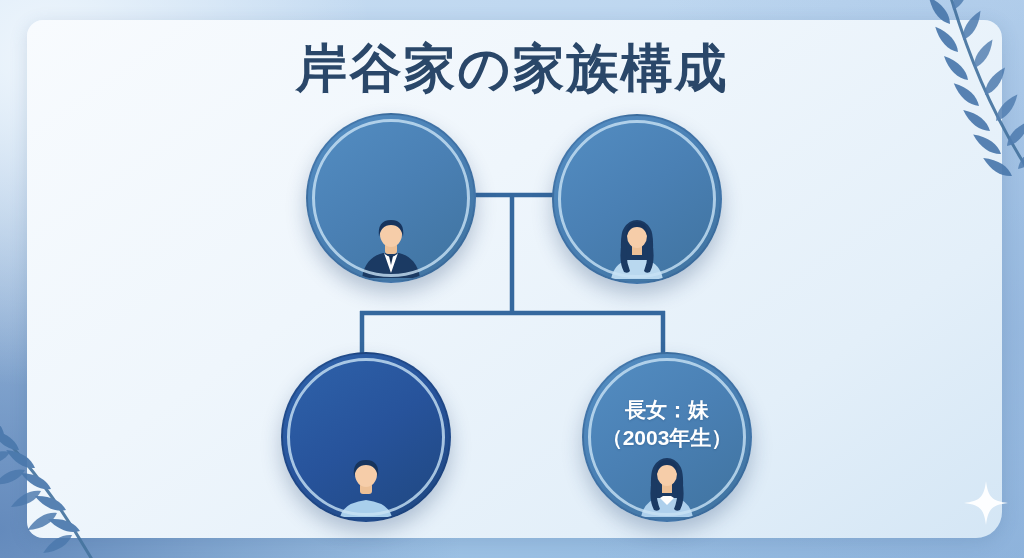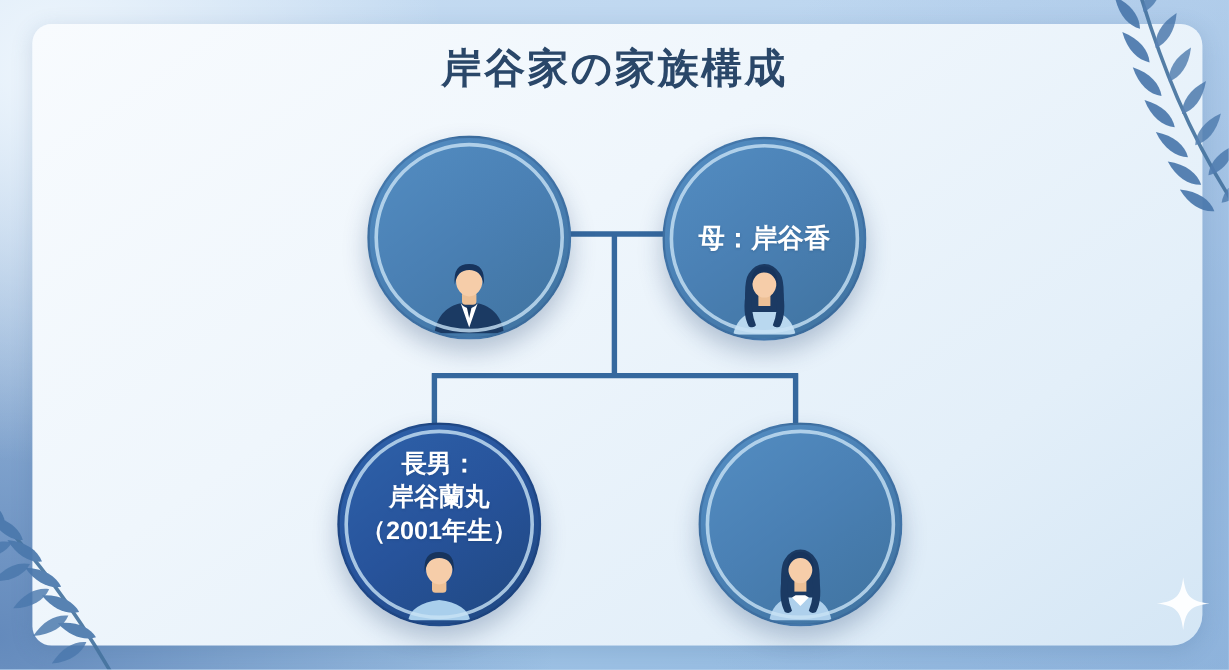--- a/index.html
+++ b/index.html
@@ -19,21 +19,21 @@
   }
   
   .card{
     position:absolute;left:27px;top:20px;width:975px;height:518px;
     border-radius:16px 18px 26px 16px;
     background:linear-gradient(145deg,#f8fbfe 0%,#eff6fc 40%,#e3eff9 75%,#d4e6f5 100%);
     box-shadow:0 4px 18px rgba(55,92,140,.18);
   }
   .title{
     position:absolute;left:0;right:0;top:34px;z-index:4;
-    text-align:center;font-size:34px;font-weight:800;letter-spacing:2px;
+    text-align:center;font-size:52px;font-weight:800;letter-spacing:2px;
     color:#2a4769;
   }
   svg.connectors{position:absolute;left:0;top:0;z-index:2;}
   
   .node{
     position:absolute;width:170px;height:170px;border-radius:50%;
     overflow:hidden;z-index:3;box-sizing:border-box;
     border:2px solid rgba(52,96,146,.45);
     box-shadow:0 10px 20px rgba(28,62,108,.28);
   }
@@ -83,47 +83,45 @@
     <path d="M25,37 L32,57 L39,37 Q32,45 25,37 Z" fill="#ffffff"></path>
     <path d="M30,40 L34,40 L32,49 Z" fill="#142d4f"></path>
     <rect x="26" y="27" width="12" height="11" rx="3" fill="#edc096"></rect>
     <ellipse cx="32" cy="18" rx="11" ry="13" fill="#f6cda9"></ellipse>
     <path d="M20,21 Q18,4 32,4 Q46,4 44,21 Q42,9 32,9 Q22,9 20,21 Z" fill="#17345d"></path>
   </svg>
   <div class="ring"></div>
 </div>
 
 <div class="node shade-mid" style="left:552px;top:114px;">
-  <div class="label one-line">母：岸谷香</div>
   <svg class="avatar" viewBox="0 0 64 62">
     <path d="M17,46 Q14,18 19,11 Q24,3 32,3 Q40,3 45,11 Q50,18 47,46 L17,46 Z" fill="#1b3a63"></path>
     <rect x="27" y="27" width="10" height="11" fill="#edc096"></rect>
     <path d="M6,62 Q9,47 22,43 L42,43 Q55,47 58,62 Z" fill="#b9d8ef"></path>
     <ellipse cx="32" cy="19" rx="10" ry="12" fill="#f6cda9"></ellipse>
     <path d="M21,23 Q20,5 32,5 Q44,5 43,23 Q41,10 32,10 Q23,10 21,23 Z" fill="#17345d"></path>
     <path d="M17,24 Q13,44 19,55 Q23,57 25,54 Q20,42 22,26 Z" fill="#1b3a63"></path>
     <path d="M47,24 Q51,44 45,55 Q41,57 39,54 Q44,42 42,26 Z" fill="#1b3a63"></path>
   </svg>
   <div class="ring"></div>
 </div>
 
 <div class="node shade-dark" style="left:281px;top:352px;">
-  <div class="label three-line">長男：
-岸谷蘭丸
-（2001年生）</div>
   <svg class="avatar" viewBox="0 0 64 62">
     <path d="M6,62 Q9,48 32,45 Q55,48 58,62 Z" fill="#a9cfec"></path>
     <rect x="26" y="28" width="12" height="11" rx="3" fill="#edc096"></rect>
     <ellipse cx="32" cy="19" rx="11" ry="13" fill="#f6cda9"></ellipse>
     <path d="M20,22 Q18,5 32,5 Q46,5 44,22 Q42,10 32,10 Q22,10 20,22 Z" fill="#17345d"></path>
   </svg>
   <div class="ring"></div>
 </div>
 
 <div class="node shade-mid" style="left:582px;top:352px;">
+  <div class="label two-line">長女：妹
+（2003年生）</div>
   <svg class="avatar" viewBox="0 0 64 62">
     <path d="M17,46 Q14,18 19,11 Q24,3 32,3 Q40,3 45,11 Q50,18 47,46 L17,46 Z" fill="#1b3a63"></path>
     <rect x="27" y="27" width="10" height="11" fill="#edc096"></rect>
     <path d="M6,62 Q9,47 22,43 L42,43 Q55,47 58,62 Z" fill="#aed0ec"></path>
     <path d="M25,43 L32,50 L39,43 L36,41 L28,41 Z" fill="#ffffff"></path>
     <ellipse cx="32" cy="19" rx="10" ry="12" fill="#f6cda9"></ellipse>
     <path d="M21,23 Q20,5 32,5 Q44,5 43,23 Q41,10 32,10 Q23,10 21,23 Z" fill="#17345d"></path>
     <path d="M17,24 Q13,44 19,55 Q23,57 25,54 Q20,42 22,26 Z" fill="#1b3a63"></path>
     <path d="M47,24 Q51,44 45,55 Q41,57 39,54 Q44,42 42,26 Z" fill="#1b3a63"></path>
   </svg>

